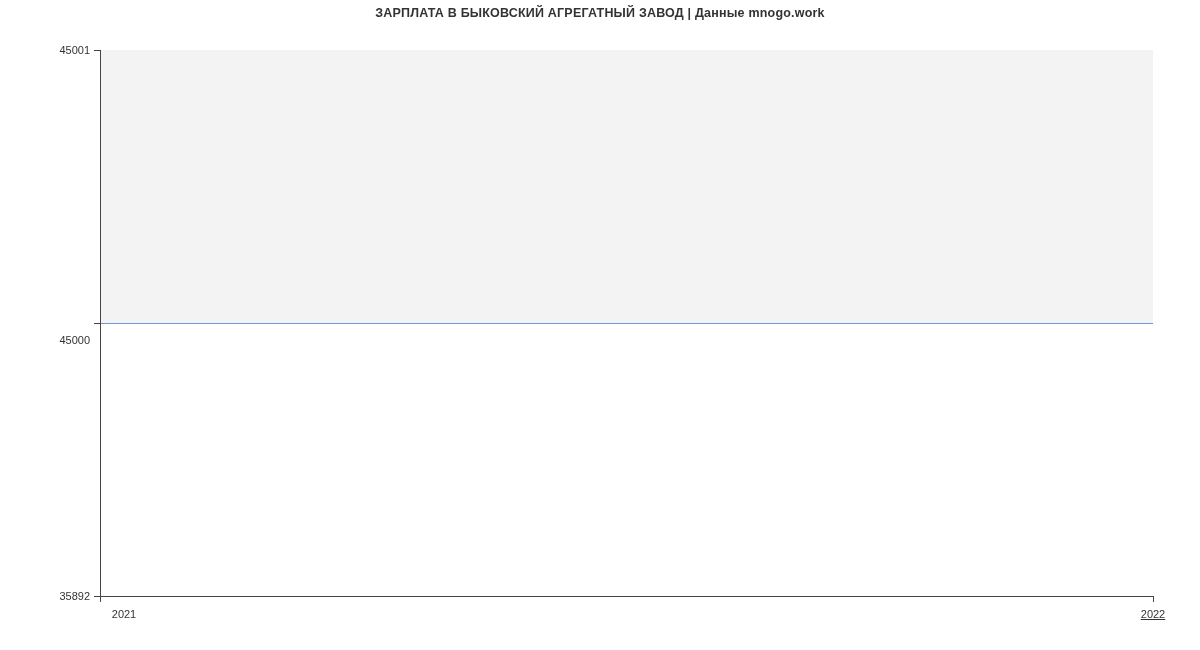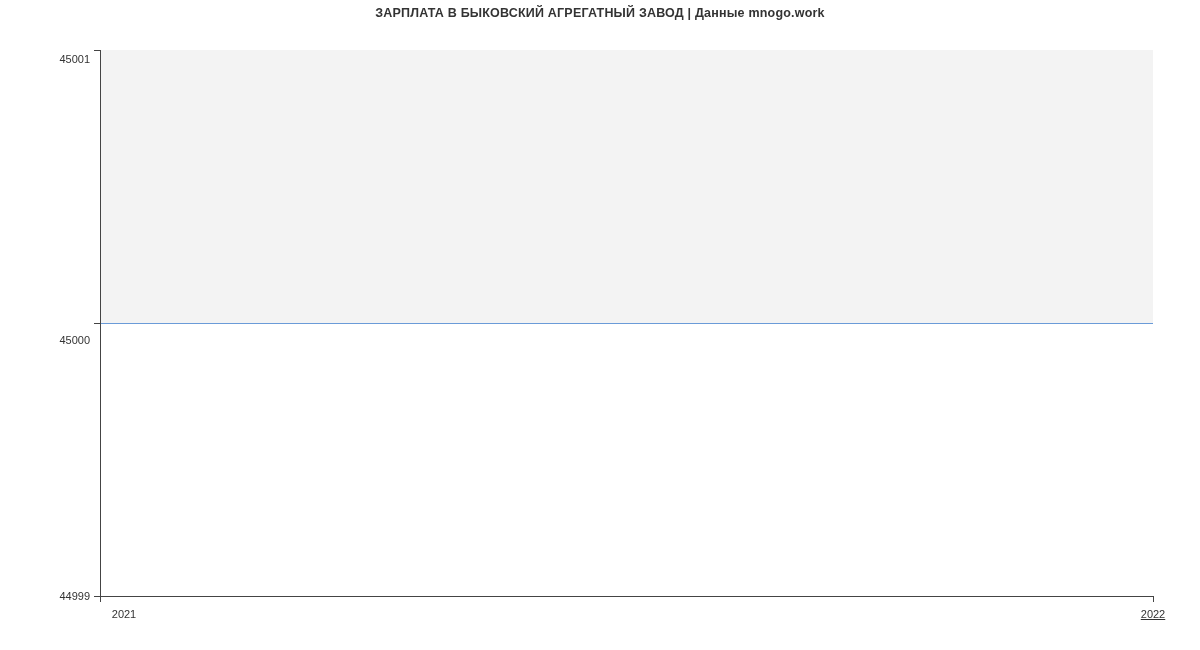--- a/index.html
+++ b/index.html
@@ -83,21 +83,21 @@
   .ytick.t44999 { top: 596px; }
   .ytick-label {
     position: absolute;
     right: 1110px; 
     width: 90px;
     text-align: right;
     font-size: 11px;
     color: #333;
     transform: translateY(-50%);
   }
-  .ytick-label.l45001 { top: 59px; }
+  .ytick-label.l45001 { top: 50px; }
   .ytick-label.l45000 { top: 340px; }
   .ytick-label.l44999 { top: 596px; }
   
   .xtick {
     position: absolute;
     top: 596px;
     width: 0;
     height: 6px;
     border-left: 1px solid #444;
   }
@@ -126,20 +126,20 @@
   </div>
 
   <div class="axis-left"></div>
   <div class="axis-bottom"></div>
 
   <div class="ytick t45001"></div>
   <div class="ytick t45000"></div>
   <div class="ytick t44999"></div>
   <div class="ytick-label l45001">45001</div>
   <div class="ytick-label l45000">45000</div>
-  <div class="ytick-label l44999">44999</div>
+  <div class="ytick-label l44999">35892</div>
 
   <div class="xtick t2021"></div>
   <div class="xtick t2022"></div>
   <div class="xtick-label l2021">2021</div>
   <div class="xtick-label l2022">2022</div>
 
 </div>
 
 </body></html>

